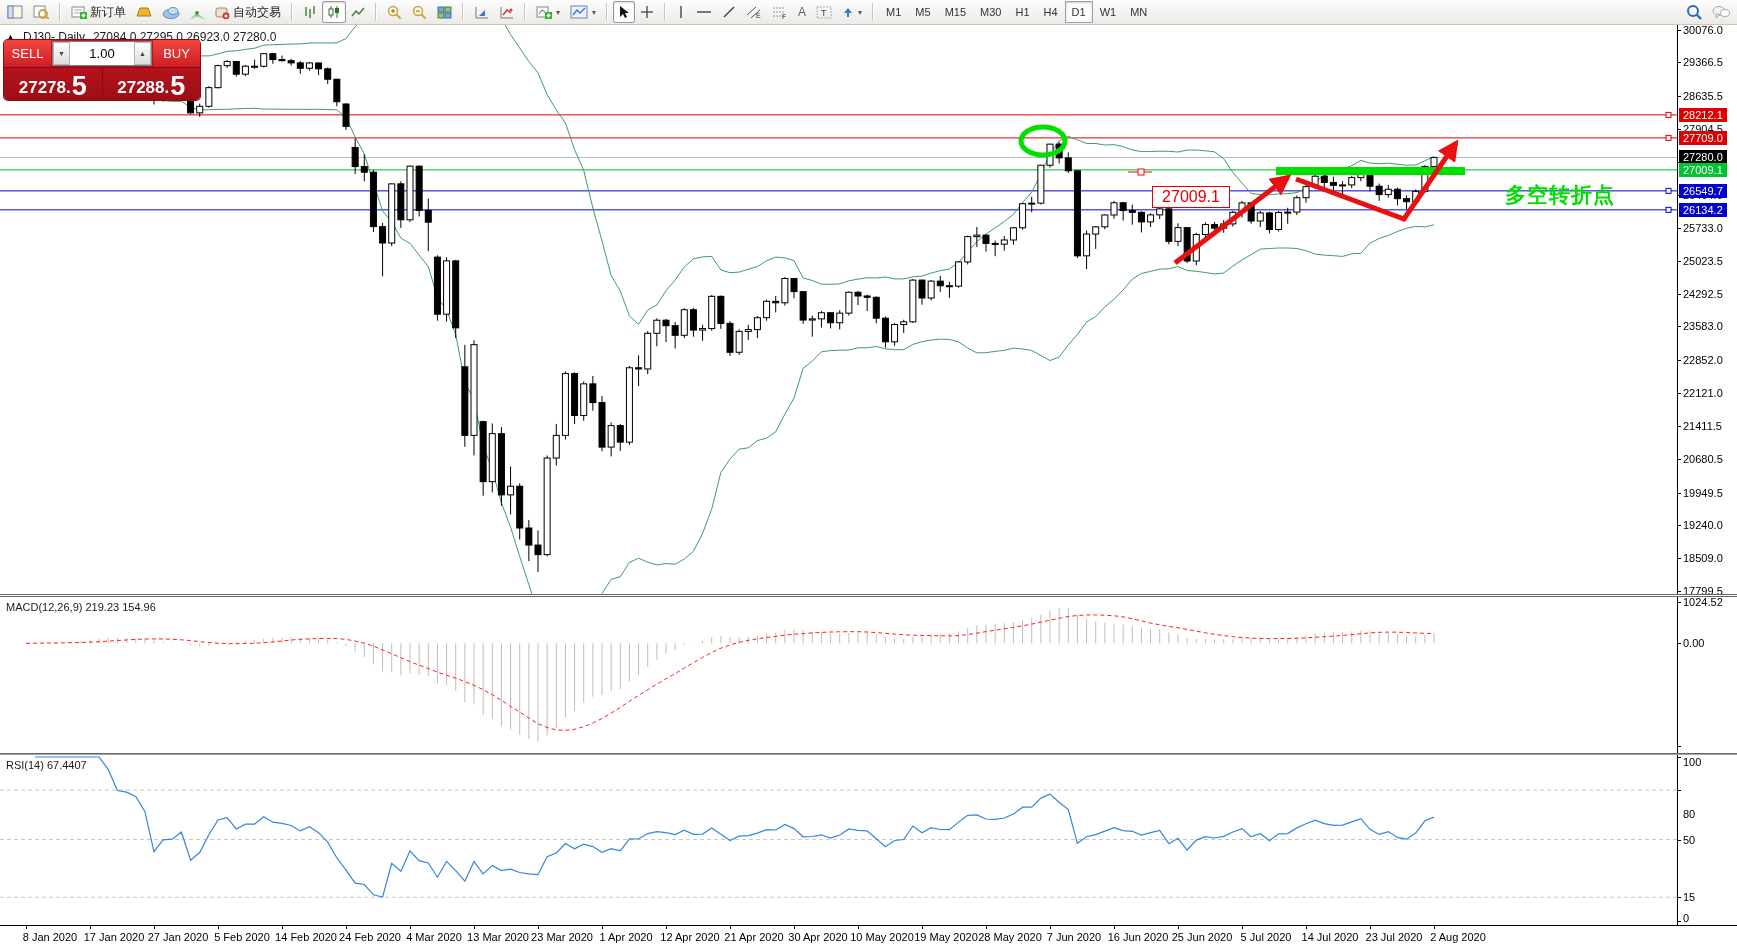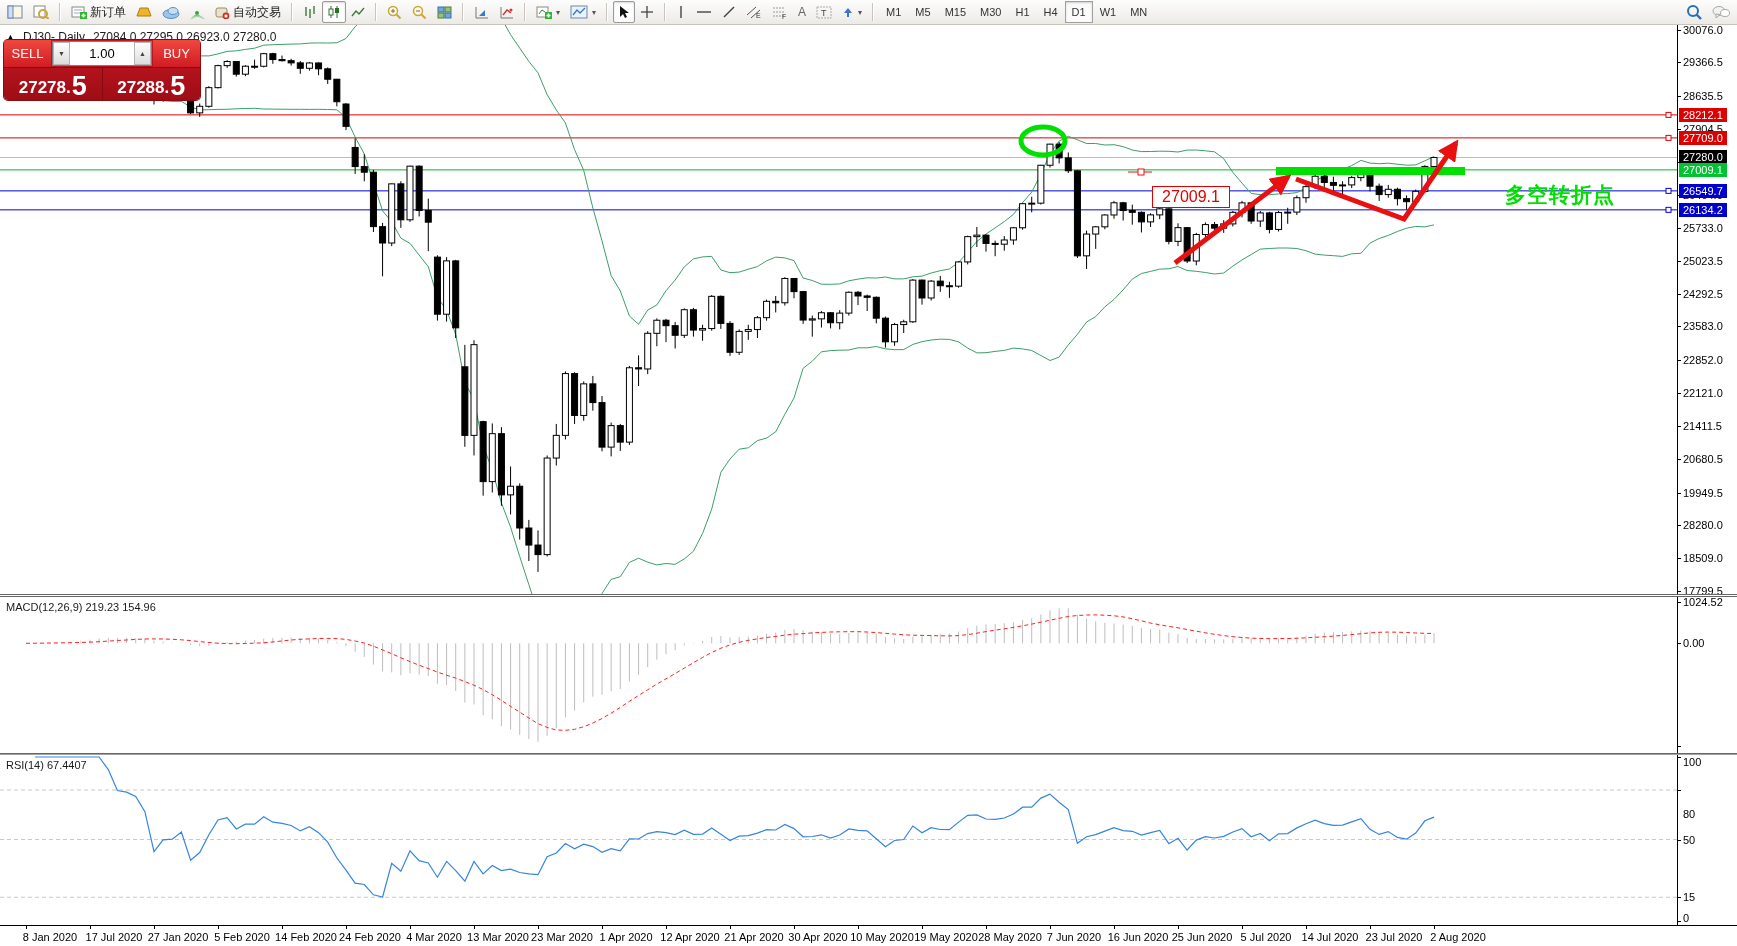--- a/index.html
+++ b/index.html
@@ -668,21 +668,21 @@
         <div class="axis-label" style="top: 334.865px;">22852.0</div>
         <div class="axis-tick" style="top: 368.274px;"></div>
         <div class="axis-label" style="top: 368.274px;">22121.0</div>
         <div class="axis-tick" style="top: 400.701px;"></div>
         <div class="axis-label" style="top: 400.701px;">21411.5</div>
         <div class="axis-tick" style="top: 434.11px;"></div>
         <div class="axis-label" style="top: 434.11px;">20680.5</div>
         <div class="axis-tick" style="top: 467.52px;"></div>
         <div class="axis-label" style="top: 467.52px;">19949.5</div>
         <div class="axis-tick" style="top: 499.947px;"></div>
-        <div class="axis-label" style="top: 499.947px;">28280.0</div>
+        <div class="axis-label" style="top: 499.947px;">19240.0</div>
         <div class="axis-tick" style="top: 533.356px;"></div>
         <div class="axis-label" style="top: 533.356px;">18509.0</div>
         <div class="axis-tick" style="top: 565.783px;"></div>
         <div class="axis-label" style="top: 565.783px;">17799.5</div>
         <div class="badge" style="top: 89.8874px; background: rgb(221, 0, 0);">28212.1</div>
         <div class="badge" style="top: 112.881px; background: rgb(221, 0, 0);">27709.0</div>
         <div class="badge" style="top: 132.488px; background: rgb(0, 0, 0);">27280.0</div>
         <div class="badge" style="top: 144.869px; background: rgb(0, 195, 50);">27009.1</div>
         <div class="badge" style="top: 165.865px; background: rgb(0, 0, 204);">26549.7</div>
         <div class="badge" style="top: 184.855px; background: rgb(0, 0, 204);">26134.2</div>
@@ -910,21 +910,21 @@
         <div class="axis-tick" style="top: 166px;"></div>
         <div class="axis-label" style="top: 163px;">0</div>
       </div>
     <div class="ind-label">RSI(14) 67.4407</div>
   </div>
 
   <div id="date-axis">
       <div class="date-tick" style="left: 26px;"></div>
       <div class="date-label" style="left: 26px;">8 Jan 2020</div>
       <div class="date-tick" style="left: 90px;"></div>
-      <div class="date-label" style="left: 90px;">17 Jul 2020</div>
+      <div class="date-label" style="left: 90px;">17 Jan 2020</div>
       <div class="date-tick" style="left: 154px;"></div>
       <div class="date-label" style="left: 154px;">27 Jan 2020</div>
       <div class="date-tick" style="left: 218px;"></div>
       <div class="date-label" style="left: 218px;">5 Feb 2020</div>
       <div class="date-tick" style="left: 282px;"></div>
       <div class="date-label" style="left: 282px;">14 Feb 2020</div>
       <div class="date-tick" style="left: 346px;"></div>
       <div class="date-label" style="left: 346px;">24 Feb 2020</div>
       <div class="date-tick" style="left: 410px;"></div>
       <div class="date-label" style="left: 410px;">4 Mar 2020</div>

